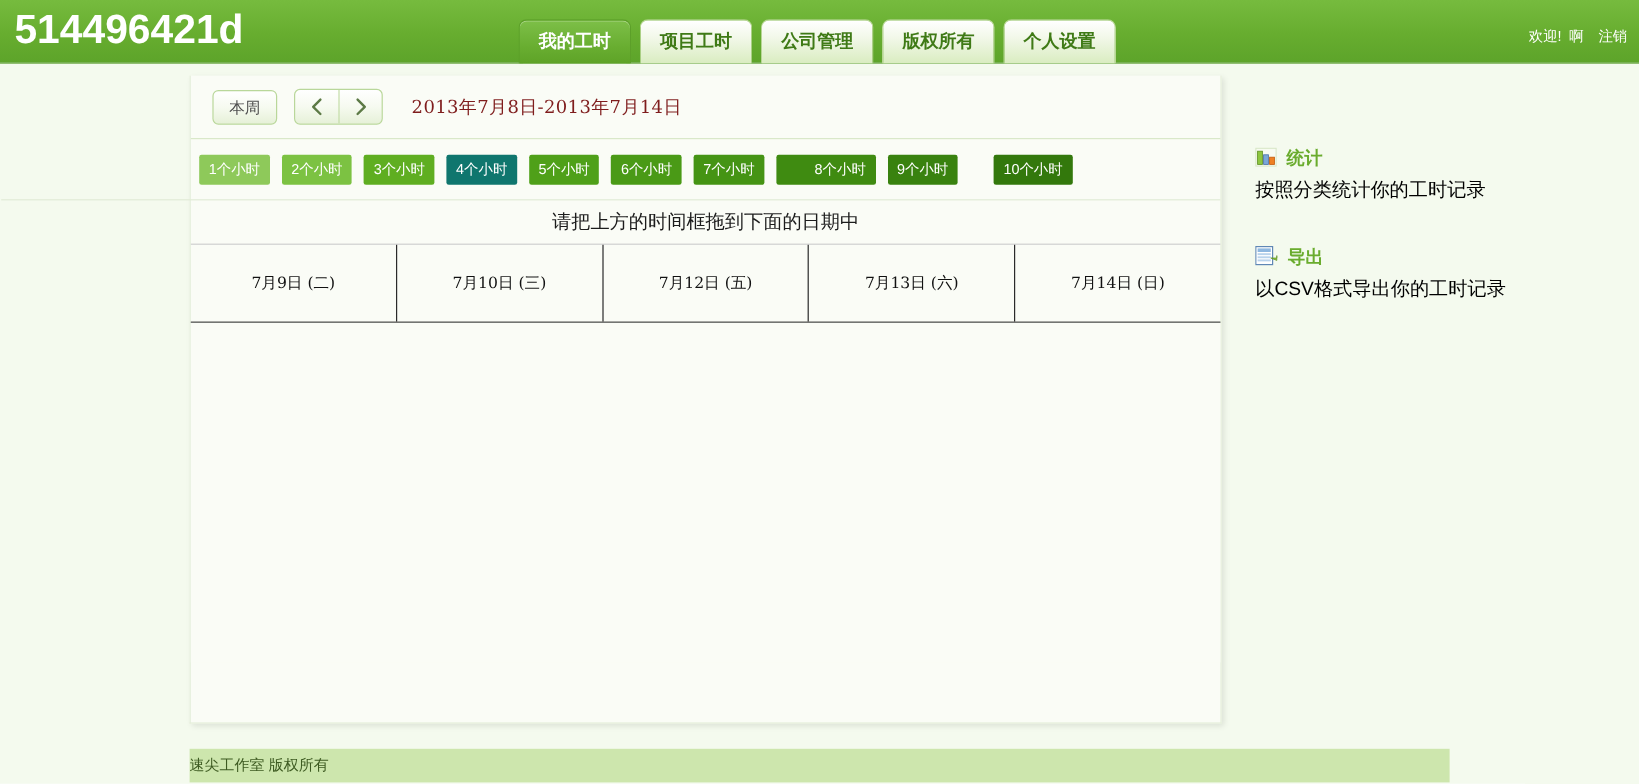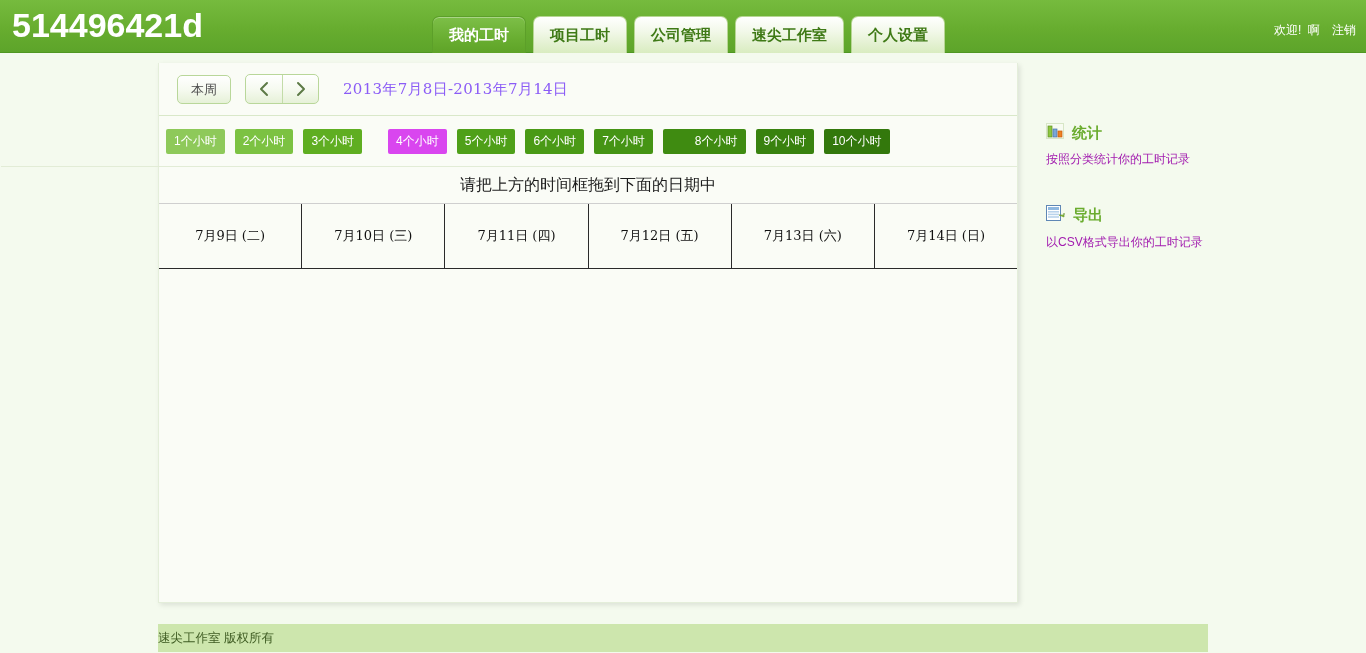--- a/index.html
+++ b/index.html
@@ -138,21 +138,21 @@
     background: transparent;
     border: none;
     cursor: pointer;
     color: #6f8a55;
   }
   .arrow-btn + .arrow-btn { border-left: 1px solid #c3dca8; }
   .arrow-btn svg { display: block; }
   .date-range {
     margin-left: 24px;
     font-size: 15px;
-    color: #8b5cf6;
+    color: #7f1d1d;
     font-family: "DejaVu Serif", "Liberation Serif", serif;
     letter-spacing: .3px;
     white-space: nowrap;
   }
 
   
   .chips-row {
     height: 51px;
     display: flex;
     align-items: center;
@@ -226,22 +226,22 @@
     gap: 8px;
     margin-bottom: 9px;
   }
   .side-title {
     font-size: 15px;
     font-weight: bold;
     color: #6aac2e;
     line-height: 16px;
   }
   .side-desc {
-    font-size: 12px;
-    color: #a21caf;
+    font-size: 16px;
+    color: #000000;
     line-height: 16px;
   }
   .ico { display: block; }
 
   
   .footer {
     position: absolute;
     left: 158px;
     top: 571px;
     width: 1050px;
@@ -258,21 +258,21 @@
 </head>
 <body>
 
 <div class="header">
   <div class="brand">514496421d</div>
 
   <div class="nav">
     <a class="nav-tab active" href="#">我的工时</a>
     <a class="nav-tab" href="#">项目工时</a>
     <a class="nav-tab" href="#">公司管理</a>
-    <a class="nav-tab" href="#">速尖工作室</a>
+    <a class="nav-tab" href="#">版权所有</a>
     <a class="nav-tab" href="#">个人设置</a>
   </div>
 
   <div class="user-area">
     <span class="welcome">欢迎!</span>
     <span class="user-name">啊</span>
     <a href="#">注销</a>
   </div>
 </div>
 
@@ -300,35 +300,34 @@
         </button>
       </div>
 
       <div class="date-range">2013年7月8日-2013年7月14日</div>
     </div>
 
     <div class="chips-row">
       <div class="chip" style="background-color: rgb(142, 201, 90);">1个小时</div>
       <div class="chip" style="background-color: rgb(124, 194, 66);">2个小时</div>
       <div class="chip" style="background-color: rgb(95, 174, 33);">3个小时</div>
-      <div class="chip" style="background-color: #d946ef; margin-left: 16px;">4个小时</div>
+      <div class="chip" style="background-color: #0f766e;">4个小时</div>
       <div class="chip" style="background-color: rgb(79, 160, 25);">5个小时</div>
       <div class="chip" style="background-color: rgb(74, 154, 22);">6个小时</div>
       <div class="chip" style="background-color: rgb(69, 148, 20);">7个小时</div>
       <div class="chip" style="background-color: rgb(63, 139, 17); padding-left: 32px;">8个小时</div>
       <div class="chip" style="background-color: rgb(57, 130, 15);">9个小时</div>
-      <div class="chip" style="background-color: rgb(51, 120, 12);">10个小时</div>
+      <div class="chip" style="background-color: rgb(51, 120, 12); margin-left: 20px;">10个小时</div>
     </div>
 
     <div class="hint">请把上方的时间框拖到下面的日期中</div>
 
     <div class="days">
       <div class="day-col">7月9日 (二)</div>
       <div class="day-col">7月10日 (三)</div>
-      <div class="day-col">7月11日 (四)</div>
       <div class="day-col">7月12日 (五)</div>
       <div class="day-col">7月13日 (六)</div>
       <div class="day-col">7月14日 (日)</div>
     </div>
 
     <div class="drop-area"></div>
   </div>
 
   <div class="sidebar">
 

